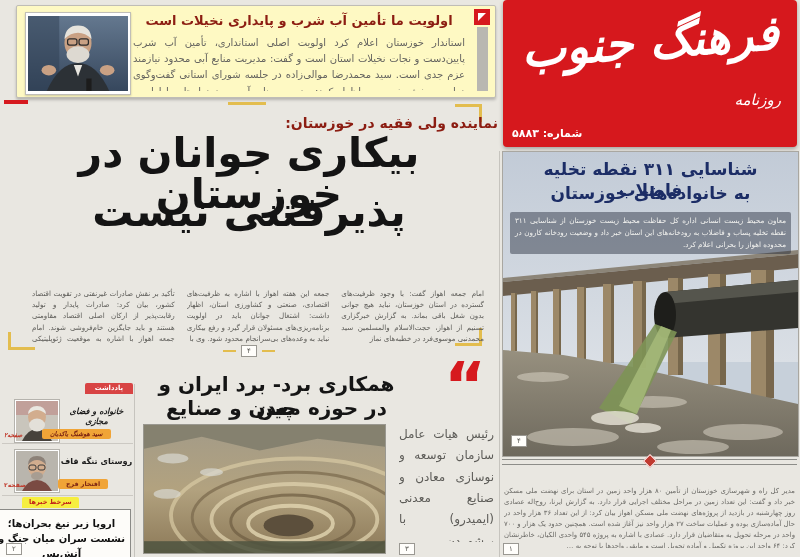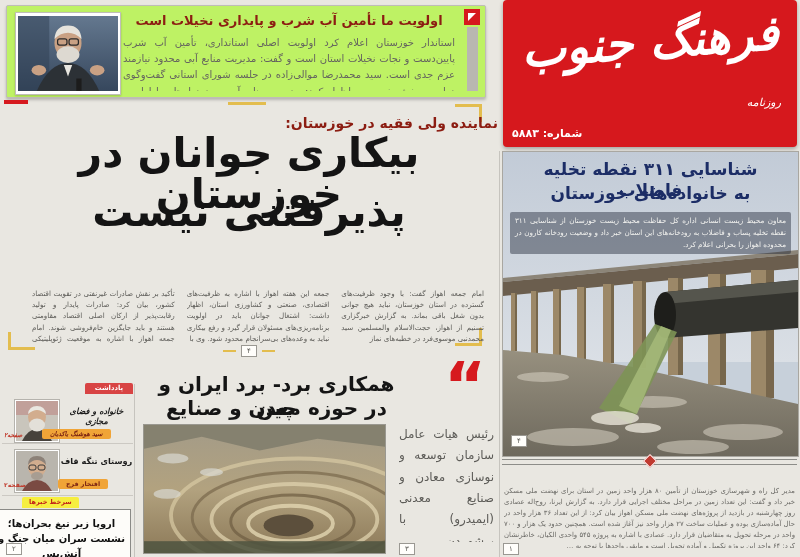--- a/index.html
+++ b/index.html
@@ -5,42 +5,42 @@
   html,body{margin:0;padding:0;background:#dddbd5;}
   .page{
     position:relative;width:800px;height:557px;overflow:hidden;
     background:#e9e7e1;
     font-family:"DejaVu Sans",sans-serif;
     direction:rtl;
   }
   .abs{position:absolute;}
 
   
-  .strip{left:6px;top:5px;width:478px;height:91px;background:#bef264;
+  .strip{left:16px;top:5px;width:478px;height:91px;background:#fef9c3;
     border:1px solid #bfbdb6;box-shadow:0 2px 3px rgba(0,0,0,.22);border-radius:2px;}
   .strip-photo{left:8px;top:6px;width:100px;height:77px;background:#fff;
     border:1px solid #c0beb8;padding:2px;box-shadow:0 1px 2px rgba(0,0,0,.2);}
   .strip-photo svg{display:block;width:100%;height:100%;}
   .strip-headline{right:30px;left:116px;top:7px;font-size:13px;font-weight:bold;
     color:#8c1d12;text-align:center;letter-spacing:-.2px;}
   .strip-body{right:30px;left:116px;top:29px;height:56px;overflow:hidden;
     font-size:10px;line-height:1.62;color:#64635f;text-align:justify;}
   .strip-side{right:5px;top:3px;width:16px;height:85px;}
   .red-badge{width:16px;height:16px;background:#d6191e;position:relative;}
   .red-badge::after{content:"";position:absolute;left:4px;top:4px;
     border-left:8px solid #fff;border-bottom:8px solid transparent;}
   .side-bar{width:11px;height:64px;background:#b9b7b1;margin:2px auto 0;}
 
   
   .masthead{left:503px;top:0;width:294px;height:147px;background:#d6181d;
     border-radius:4px;box-shadow:0 2px 4px rgba(0,0,0,.3);overflow:hidden;}
   .mast-title{left:4px;right:4px;top:14px;text-align:center;color:#fff;
     font-size:47px;font-weight:bold;font-style:italic;line-height:1.2;
     transform:rotate(-4deg);letter-spacing:-3px;white-space:nowrap;}
-  .mast-sub{right:16px;bottom:38px;color:#fff;font-size:11px;font-style:italic;}
+  .mast-sub{right:16px;bottom:38px;color:#fff;font-size:15px;font-style:italic;}
   .mast-issue{left:9px;bottom:7px;color:#fff;font-size:11px;font-weight:bold;}
 
   
   .lead{left:0;top:100px;width:498px;height:258px;}
   .dash{height:3px;background:#e3bd4e;}
   .dash-red{left:4px;top:0;width:24px;height:4px;background:#d6191e;}
   .dash-gold{left:228px;top:2px;width:38px;}
   .br{width:24px;height:15px;border:0 solid #e3bd4e;}
   .br-tr{right:16px;top:4px;border-top-width:3px;border-right-width:3px;}
   .br-bl{left:8px;bottom:8px;border-bottom-width:3px;border-left-width:3px;}

